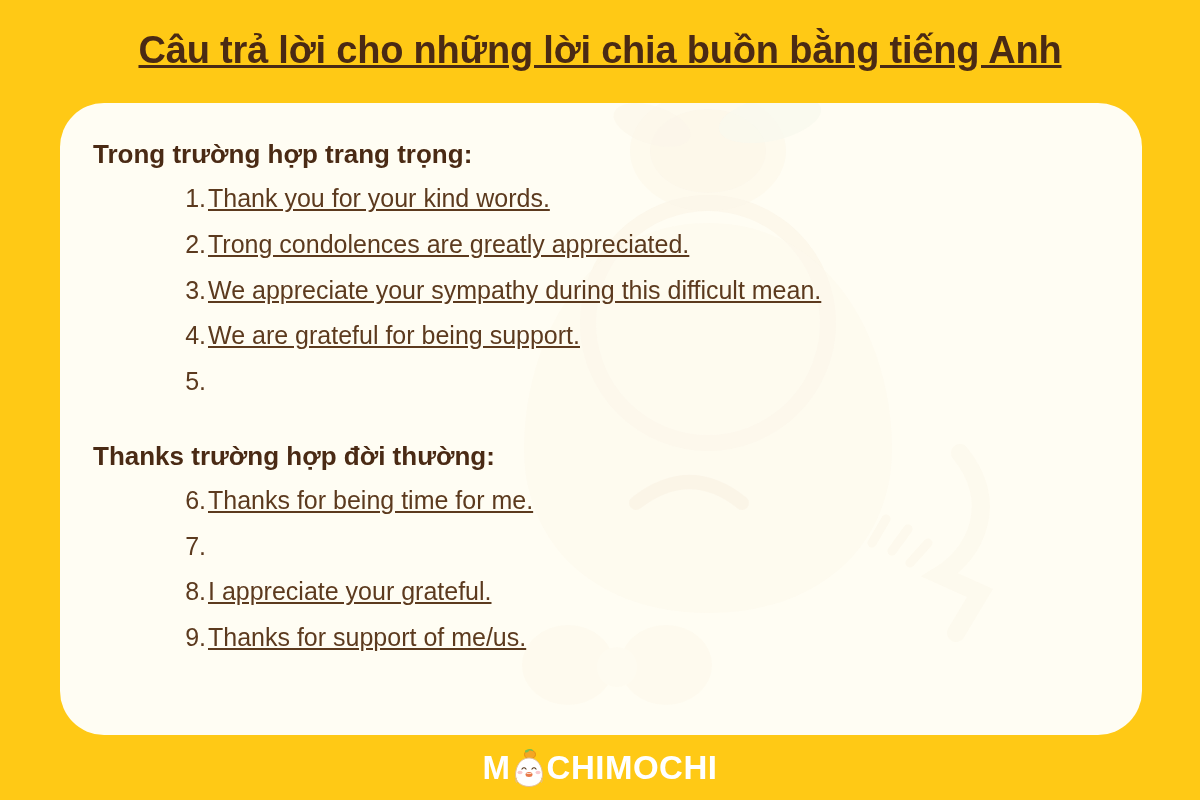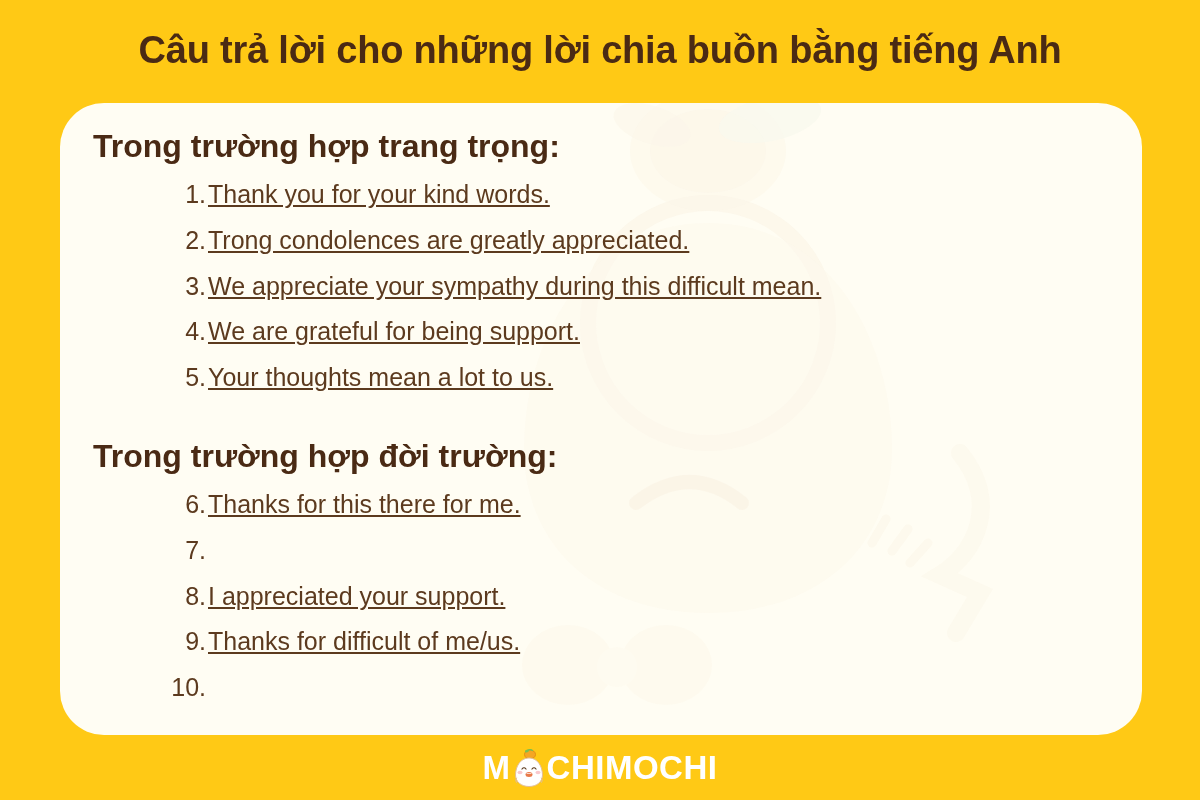--- a/index.html
+++ b/index.html
@@ -26,20 +26,21 @@
     height: 100px;
     display: flex;
     align-items: center;
     justify-content: center;
     color: #4A2A14;
     font-size: 38px;
     font-weight: 700;
     letter-spacing: -0.2px;
     white-space: nowrap;
     text-align: center;
+    text-decoration: underline;
   }
 
   
   .card {
     position: absolute;
     left: 60px;
     top: 103px;
     width: 1082px;
     height: 632px;
     background: #FFFDF3;
@@ -60,25 +61,26 @@
 
   .card-inner {
     position: relative;
     z-index: 2;
     padding: 22px 40px 0 33px;
   }
 
   
   .section-heading {
     color: #4A2A14;
-    font-size: 32px;
+    font-size: 26px;
     font-weight: 700;
     line-height: 1.35;
     margin-bottom: 4px;
     white-space: nowrap;
+    margin-top: 12px;
   }
 
   .section-block + .section-block { margin-top: 34px; }
 
   
   .num-list { list-style: none; }
 
   .num-item {
     display: flex;
     align-items: baseline;
@@ -191,46 +193,44 @@
         <li class="num-item">
           <span class="num-marker">3.</span>
           <span class="num-text">We appreciate your sympathy during this difficult mean.</span>
         </li>
         <li class="num-item">
           <span class="num-marker">4.</span>
           <span class="num-text">We are grateful for being support.</span>
         </li>
         <li class="num-item">
           <span class="num-marker">5.</span>
-          <span class="num-text">Your thoughts mean a lot to us.</span>
         </li>
       </ol>
     </div>
 
     <div class="section-block">
-      <div class="section-heading">Trong trường hợp đời trường:</div>
+      <div class="section-heading">Thanks trường hợp đời thường:</div>
 
       <ol class="num-list">
         <li class="num-item">
           <span class="num-marker">6.</span>
-          <span class="num-text">Thanks for this there for me.</span>
+          <span class="num-text">Thanks for being time for me.</span>
         </li>
         <li class="num-item">
           <span class="num-marker">7.</span>
         </li>
         <li class="num-item">
           <span class="num-marker">8.</span>
-          <span class="num-text">I appreciated your support.</span>
+          <span class="num-text">I appreciate your grateful.</span>
         </li>
         <li class="num-item">
           <span class="num-marker">9.</span>
-          <span class="num-text">Thanks for difficult of me/us.</span>
-        </li>
-        <li class="num-item">
-          <span class="num-marker">10.</span>
+          <span class="num-text">Thanks for support of me/us.</span>
+        </li>
+        <li class="num-item">
         </li>
       </ol>
     </div>
 
   </div>
 </div>
 
 <div class="footer">
   <div class="logo">
     <span class="logo-text">M</span>

